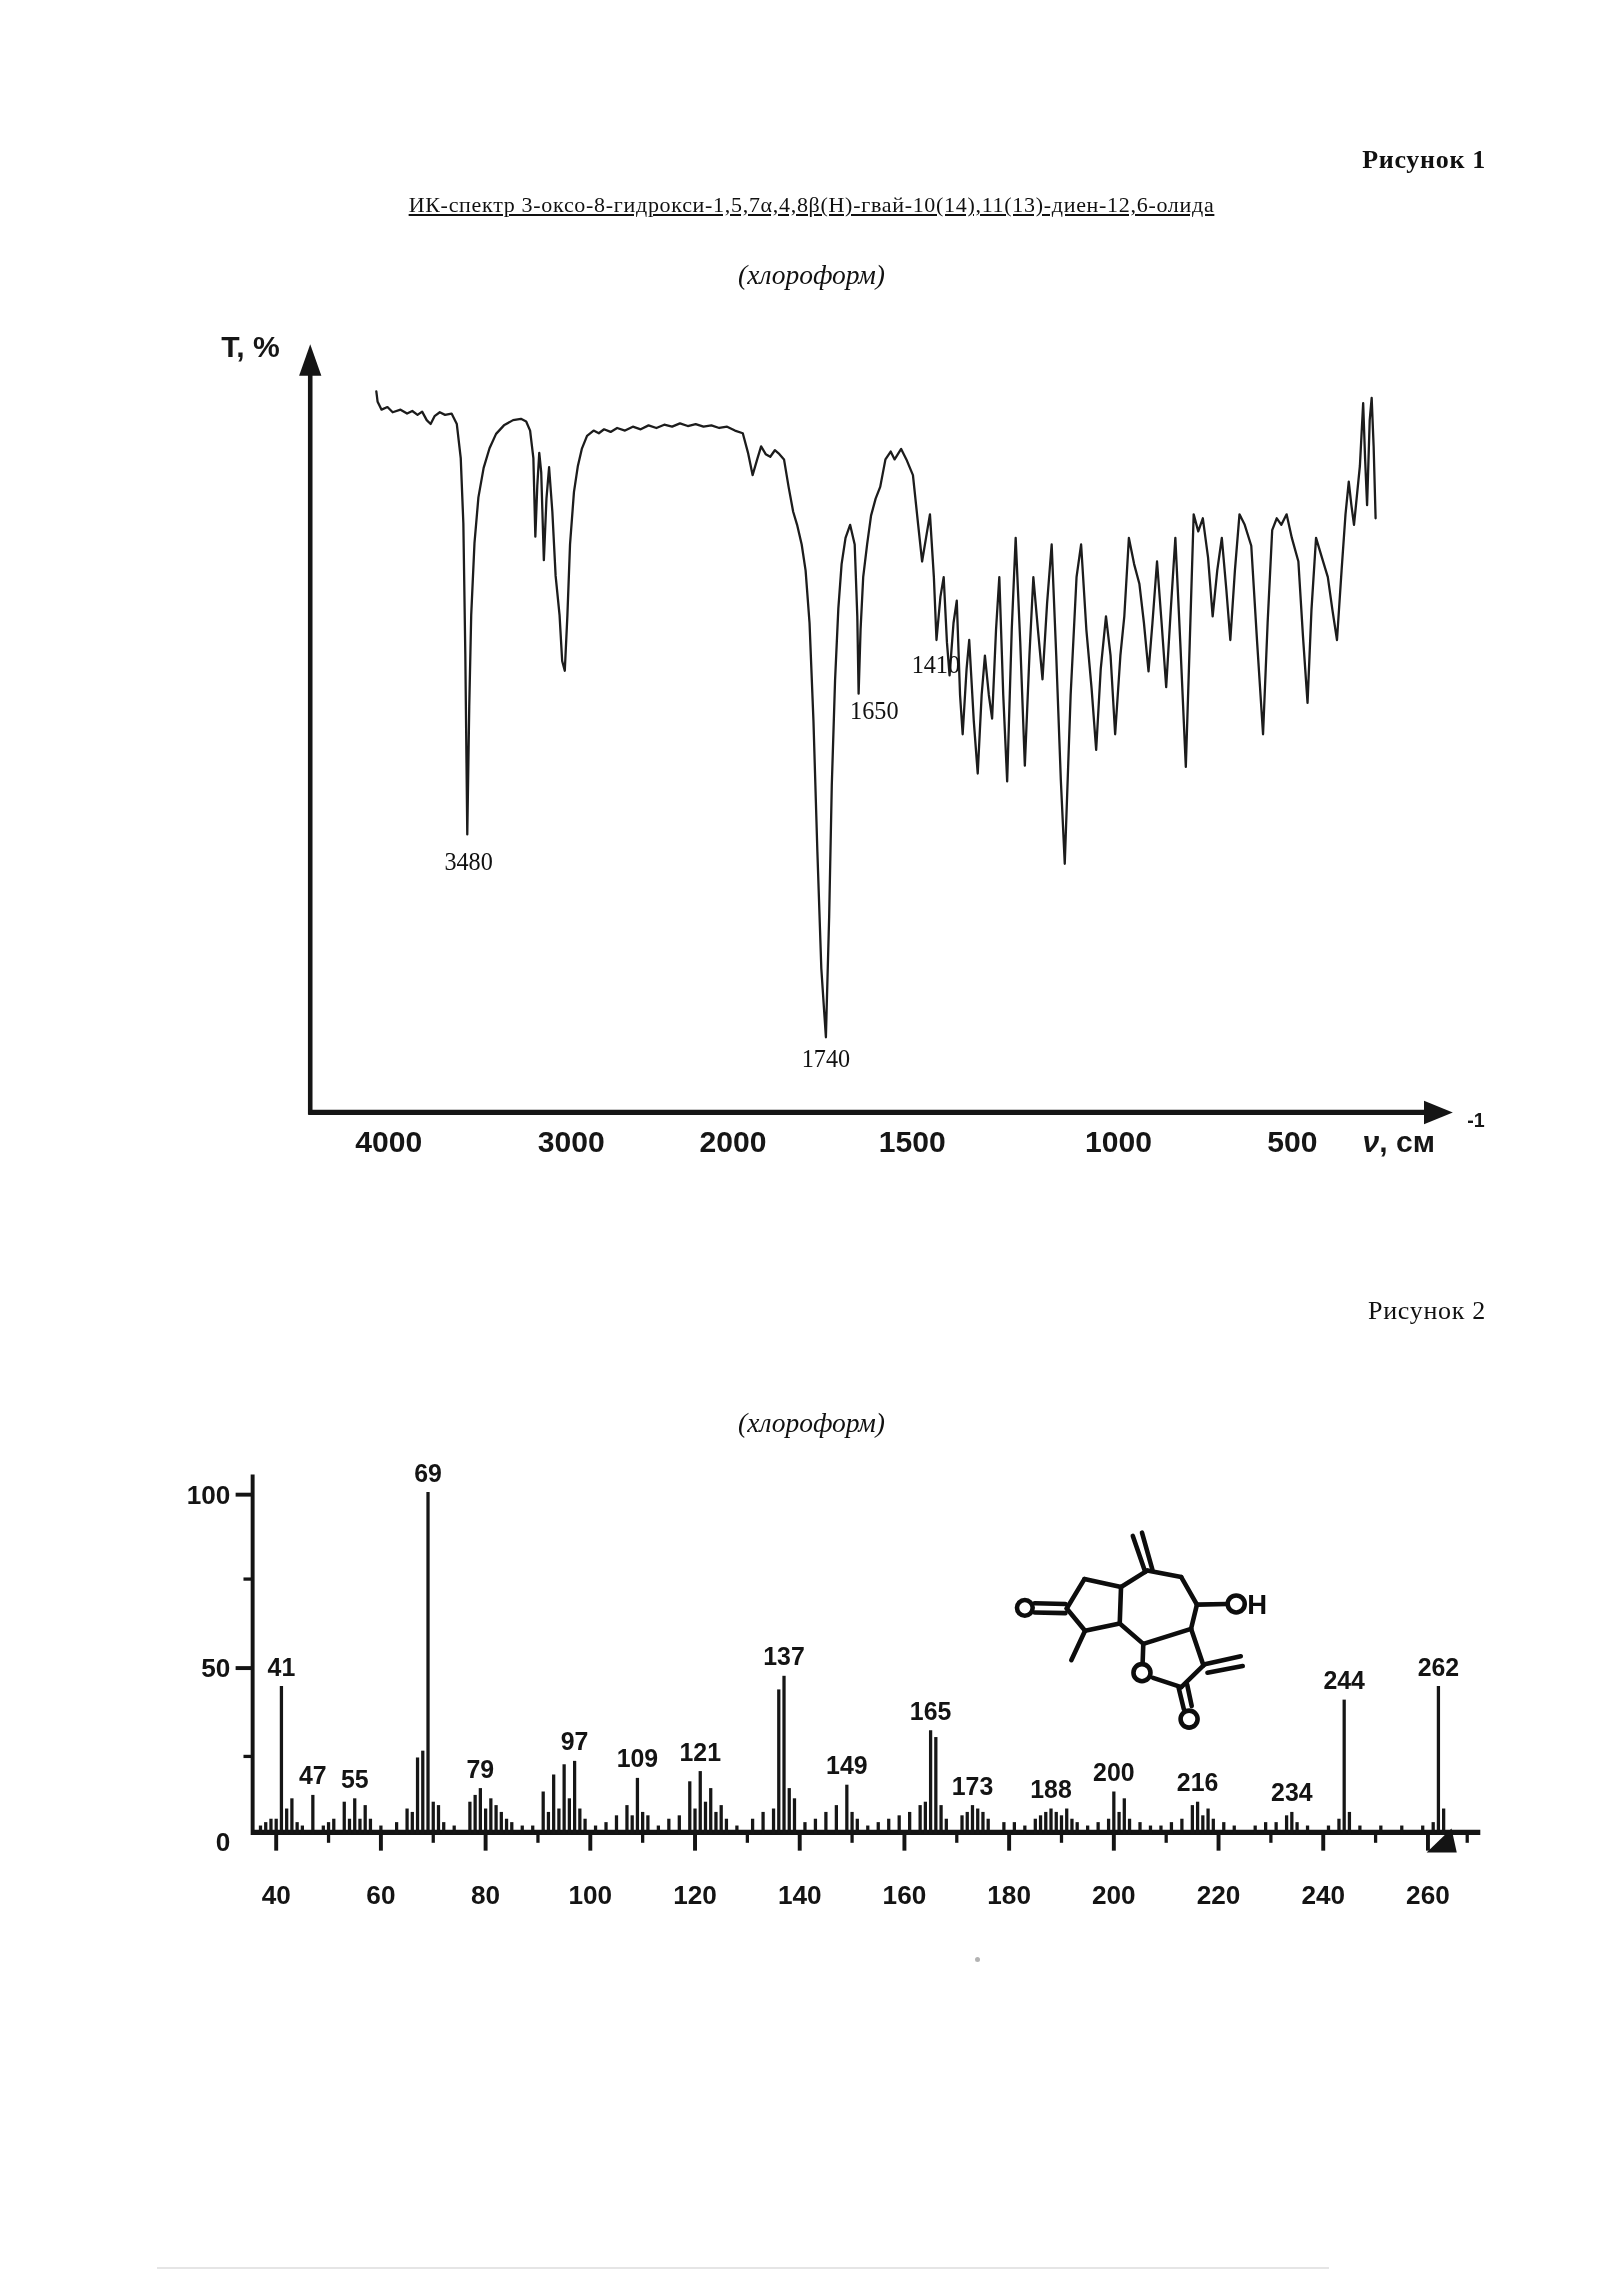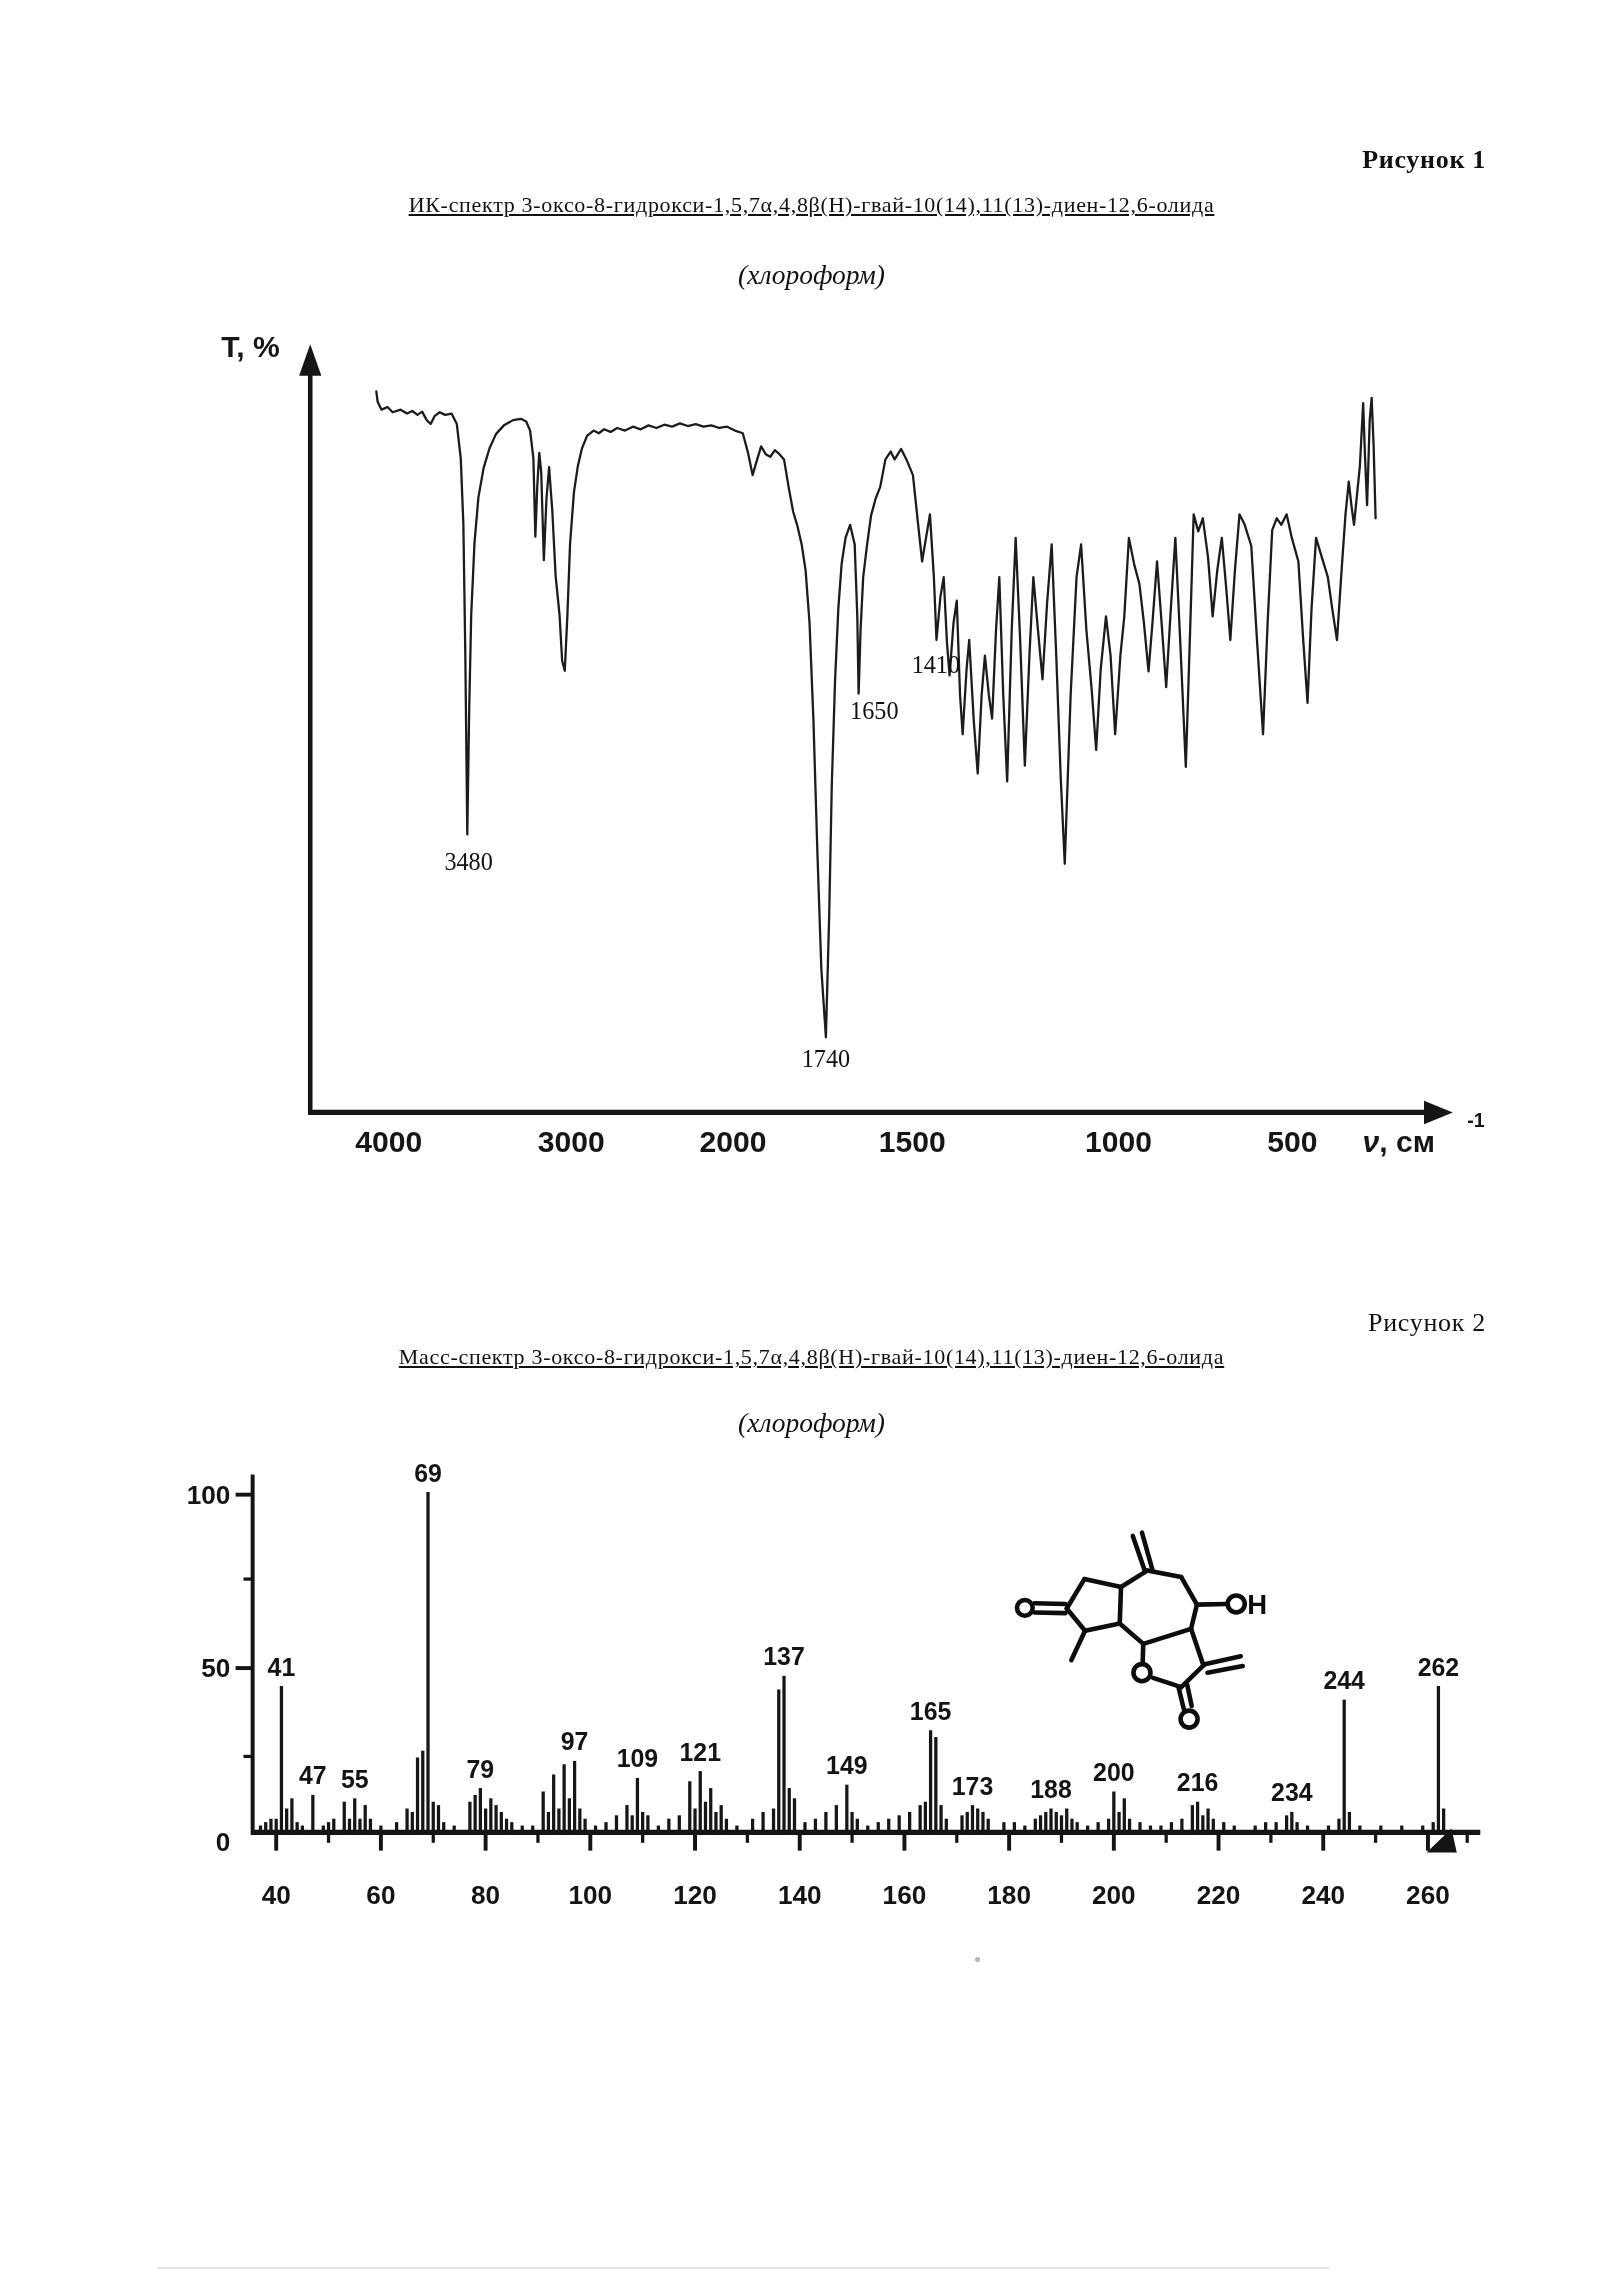--- a/index.html
+++ b/index.html
@@ -1,19 +1,19 @@
 <!DOCTYPE html>
 <html style="font-size:10.5px"><head>
 <meta charset="utf-8">
 <style>
   html,body{margin:0;padding:0;background:#e8e8e8;}
   .page{position:relative;width:1623px;height:2295px;background:#ffffff;overflow:hidden;
         font-family:"Liberation Serif", serif;color:#111;}
   .cap{position:absolute;right:137px;font-size:26px;letter-spacing:0.7px;}
-  .cap1{top:145px;font-weight:bold;} .cap2{top:1296px;margin-top:12px;}
+  .cap1{top:145px;font-weight:bold;} .cap2{top:1296px;}
   .bigtitle{position:absolute;left:0;width:100%;text-align:center;font-size:22px;letter-spacing:0.7px;white-space:nowrap;text-decoration:underline;}
   .t1{top:192px;} .t2{top:1344px;}
   .subtitle{position:absolute;left:0;width:100%;text-align:center;font-size:27.5px;font-style:italic;}
   .s1{top:259px;} .s2{top:1407px;}
   #chart-svg{position:absolute;left:0;top:0;width:1623px;height:2295px;}
   .irTick{font:700 46px "Liberation Sans",sans-serif;fill:#161616;}
   .irSup{font:700 30px "Liberation Sans",sans-serif;fill:#161616;}
   .irAnn{font:400 37px "Liberation Serif",serif;fill:#111;}
   .msNum{font:700 40px "Liberation Sans",sans-serif;fill:#141414;}
   .msLab{font:700 38px "Liberation Sans",sans-serif;fill:#141414;}
@@ -24,21 +24,20 @@
 </style>
 </head>
 <body>
 
 <div class="page">
   <div class="cap cap1">Рисунок 1</div>
   <div class="bigtitle t1">ИК-спектр 3-оксо-8-гидрокси-1,5,7α,4,8β(Н)-гвай-10(14),11(13)-диен-12,6-олида</div>
   <div class="subtitle s1">(хлороформ)</div>
 
   <div class="cap cap2">Рисунок 2</div>
-  <div class="bigtitle t2">Масс-спектр 3-оксо-8-гидрокси-1,5,7α,4,8β(Н)-гвай-10(14),11(13)-диен-12,6-олида</div>
   <div class="subtitle s2">(хлороформ)</div>
 
   <svg id="chart-svg" viewBox="0 0 2480 3507">
       <line x1="474" y1="556" x2="474" y2="1703" stroke="#151515" stroke-width="7"></line>
       <polygon points="474,526 457,574 491,574" fill="#151515"></polygon>
       <line x1="471" y1="1700" x2="2190" y2="1700" stroke="#151515" stroke-width="8"></line>
       <polygon points="2220,1700 2176,1682 2176,1718" fill="#151515"></polygon>
       <polyline points="575,598 577,614 583,626 592,622 600,630 612,626 622,632 630,628 638,634 645,629 652,642 658,648 664,636 672,630 680,634 690,632 698,648 704,700 708,800 711,1000 714,1275 717,1080 720,940 725,830 731,760 739,715 748,685 758,663 770,650 784,642 796,640 804,644 810,658 815,700 818,820 821,742 824,692 827,722 831,856 835,762 839,714 844,782 849,880 855,940 859,1010 863,1025 867,940 871,832 877,752 883,712 889,686 897,666 907,658 915,662 923,656 933,660 943,654 955,658 967,652 979,656 991,650 1003,654 1015,649 1027,652 1039,647 1051,651 1063,648 1075,652 1087,650 1099,654 1111,652 1123,658 1135,662 1143,692 1150,726 1157,702 1163,682 1170,694 1177,698 1184,688 1191,694 1198,702 1205,744 1212,782 1218,802 1225,832 1231,872 1237,952 1243,1102 1249,1302 1255,1480 1262,1585 1267,1400 1271,1200 1276,1040 1281,930 1286,862 1292,822 1299,802 1306,832 1310,942 1312,1060 1315,962 1319,882 1325,832 1331,788 1338,762 1345,744 1353,702 1361,690 1367,702 1372,694 1377,686 1385,702 1395,726 1403,802 1409,858 1415,822 1421,786 1427,882 1431,978 1437,912 1442,882 1447,982 1451,1032 1457,952 1462,918 1467,1062 1471,1122 1477,1022 1481,978 1488,1102 1494,1182 1500,1062 1505,1002 1511,1062 1516,1098 1522,962 1527,882 1533,1062 1539,1194 1546,962 1552,822 1559,982 1566,1170 1573,1002 1579,882 1586,962 1593,1038 1600,922 1607,832 1614,1002 1621,1192 1627,1320 1636,1062 1645,882 1652,832 1660,962 1668,1052 1675,1146 1682,1022 1690,942 1697,1002 1704,1122 1712,1002 1718,942 1725,822 1733,862 1741,892 1748,952 1755,1026 1761,952 1768,858 1775,952 1782,1050 1789,932 1796,822 1804,992 1812,1172 1818,982 1824,786 1831,812 1838,792 1846,852 1853,942 1860,872 1867,822 1874,902 1880,978 1887,872 1894,786 1902,802 1912,834 1921,982 1930,1122 1937,952 1944,810 1951,792 1958,802 1966,786 1974,822 1984,858 1991,972 1998,1074 2004,932 2011,822 2020,852 2029,882 2036,932 2043,978 2050,872 2056,786 2061,736 2065,772 2069,802 2073,762 2078,712 2083,616 2086,702 2089,772 2093,642 2096,608 2099,682 2102,792" fill="none" stroke="#1c1c1c" stroke-width="3.5" stroke-linejoin="round" stroke-linecap="round"></polyline>
       <text x="594" y="1760" class="irTick" text-anchor="middle">4000</text>
       <text x="873" y="1760" class="irTick" text-anchor="middle">3000</text>

